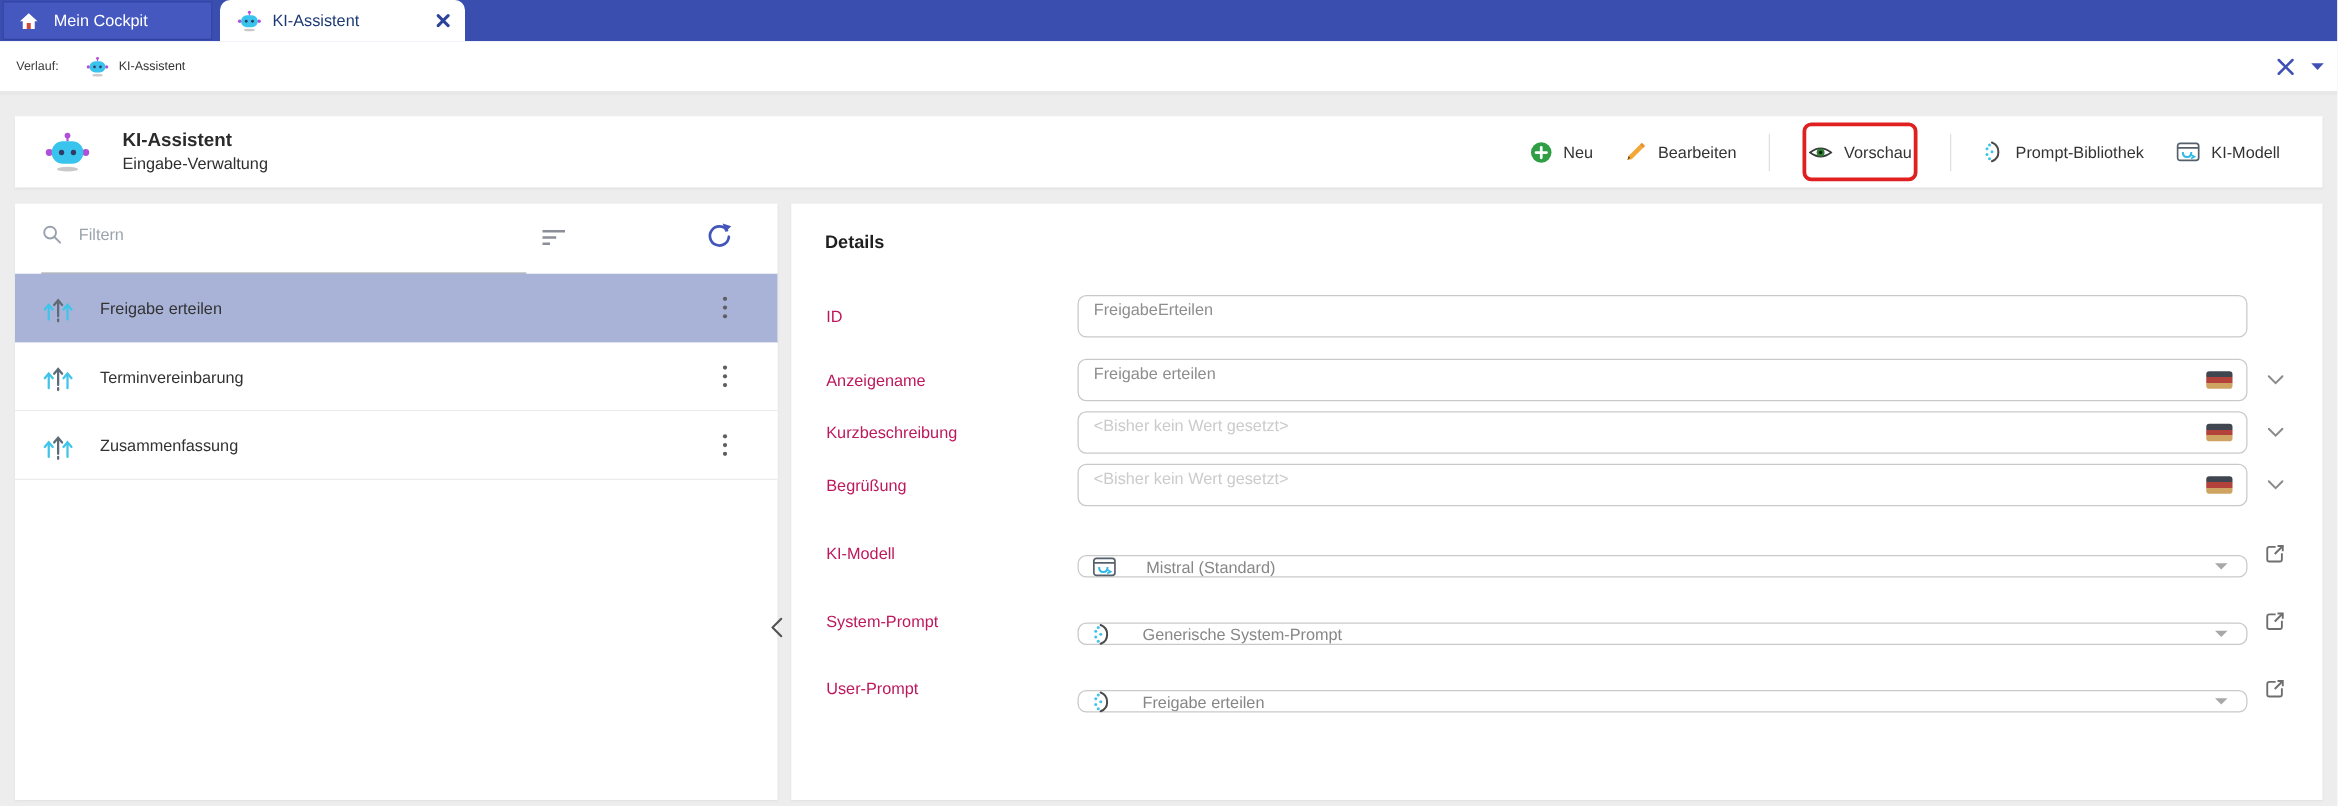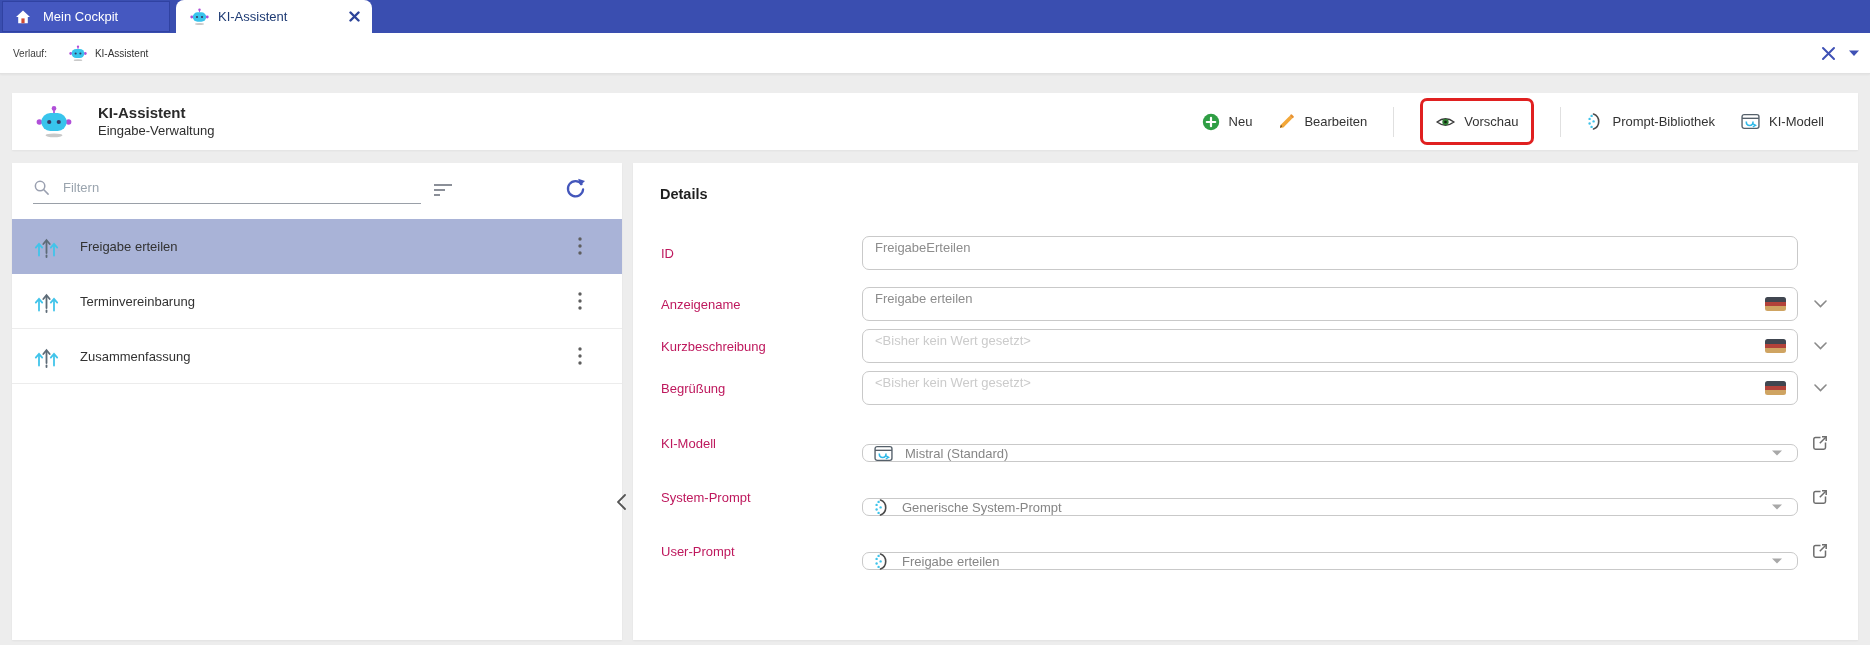--- a/index.html
+++ b/index.html
@@ -28,27 +28,27 @@
   
   .header-card{position:absolute;left:12px;top:93px;width:1846px;height:57px;background:#fff;
       box-shadow:0 1px 2px rgba(0,0,0,.05);display:flex;align-items:center;}
   .app-icon{margin-left:24px;flex:0 0 auto;}
   .titles{margin-left:26px;}
   .page-title{font-size:15px;font-weight:bold;color:#2a2a2a;line-height:19px;}
   .page-subtitle{font-size:13px;color:#2e2e2e;line-height:18px;}
   .actions{display:flex;align-items:center;gap:26px;margin-left:auto;margin-right:34px;}
   .action-btn{display:flex;align-items:center;gap:9px;font-size:13px;color:#333;cursor:pointer;white-space:nowrap;}
   .action-sep{width:1px;height:30px;background:#e0e0e0;}
-  .highlight-box{border:3px solid #e02020;border-radius:7px;padding:13px 13px;display:flex;align-items:flex-end;}
+  .highlight-box{border:3px solid #e02020;border-radius:7px;padding:13px 2px;display:flex;align-items:flex-end;}
 
   
   .sidebar{position:absolute;left:12px;top:163px;width:610px;height:477px;background:#fff;
       box-shadow:0 1px 2px rgba(0,0,0,.05);}
   .filter-wrap{position:absolute;left:21px;top:16px;width:388px;display:flex;align-items:center;gap:11px;
-      border-bottom:1px solid #9aa0a8;padding-bottom:7px;}
+      border-bottom:1px solid #9aa0a8;padding-bottom:22px;}
   .filter-input{flex:1;border:none;outline:none;font-size:13px;color:#555;background:transparent;
       font-family:"Liberation Sans",sans-serif;}
   .filter-input::placeholder{color:#9aa4ae;}
   .sort-btn{position:absolute;left:420px;top:20px;}
   .refresh-btn{position:absolute;left:552px;top:15px;}
   .list{position:absolute;left:0;top:56px;width:100%;}
   .list-item{height:54px;display:flex;align-items:center;border-bottom:1px solid #ececec;
       cursor:pointer;background:#fff;}
   .list-item.selected{background:#a9b3d7;border-bottom:1px solid #a9b3d7;}
   .li-icon{margin-left:21px;flex:0 0 auto;}
@@ -74,21 +74,21 @@
   .f-label{position:absolute;left:28px;top:50%;transform:translateY(-50%);font-size:13px;color:#be185d;text-align:center;}
   .f-field{position:absolute;left:229px;top:0;bottom:0;width:936px;}
   .text-input{width:100%;height:100%;box-sizing:border-box;border:1px solid #c9c9c9;border-radius:7px;
       padding:0 40px 12px 12px;font-size:13px;color:#8d8d8d;outline:none;background:#fff;
       font-family:"Liberation Sans",sans-serif;}
   .text-input::placeholder{color:#cbcbcb;}
   .flag{position:absolute;right:12px;top:50%;transform:translateY(-50%);width:21px;height:14px;
       border-radius:2.5px;background:linear-gradient(#404650 33%,#b2423a 33% 66%,#cfa462 66%);}
   .chevron-btn{position:absolute;left:1181px;top:50%;transform:translateY(-50%);}
   .select-box{position:absolute;left:229px;top:0;bottom:0;width:936px;box-sizing:border-box;
-      border:1px solid #c9c9c9;border-radius:7px;display:flex;align-items:center;gap:12px;
+      border:1px solid #c9c9c9;border-radius:7px;display:flex;align-items:center;gap:24px;
       padding:0 34px 0 11px;cursor:pointer;background:#fff;margin-top:20px;}
   .select-value{font-size:13px;color:#868686;white-space:nowrap;overflow:hidden;}
   .select-caret{position:absolute;right:15px;top:50%;transform:translateY(-50%);width:0;height:0;
       border-left:5px solid transparent;border-right:5px solid transparent;border-top:5px solid #a8a8a8;}
   .extlink-btn{position:absolute;left:1177px;top:50%;transform:translateY(-50%);}
 </style>
 </head>
 <body>
 
 <div class="page">

